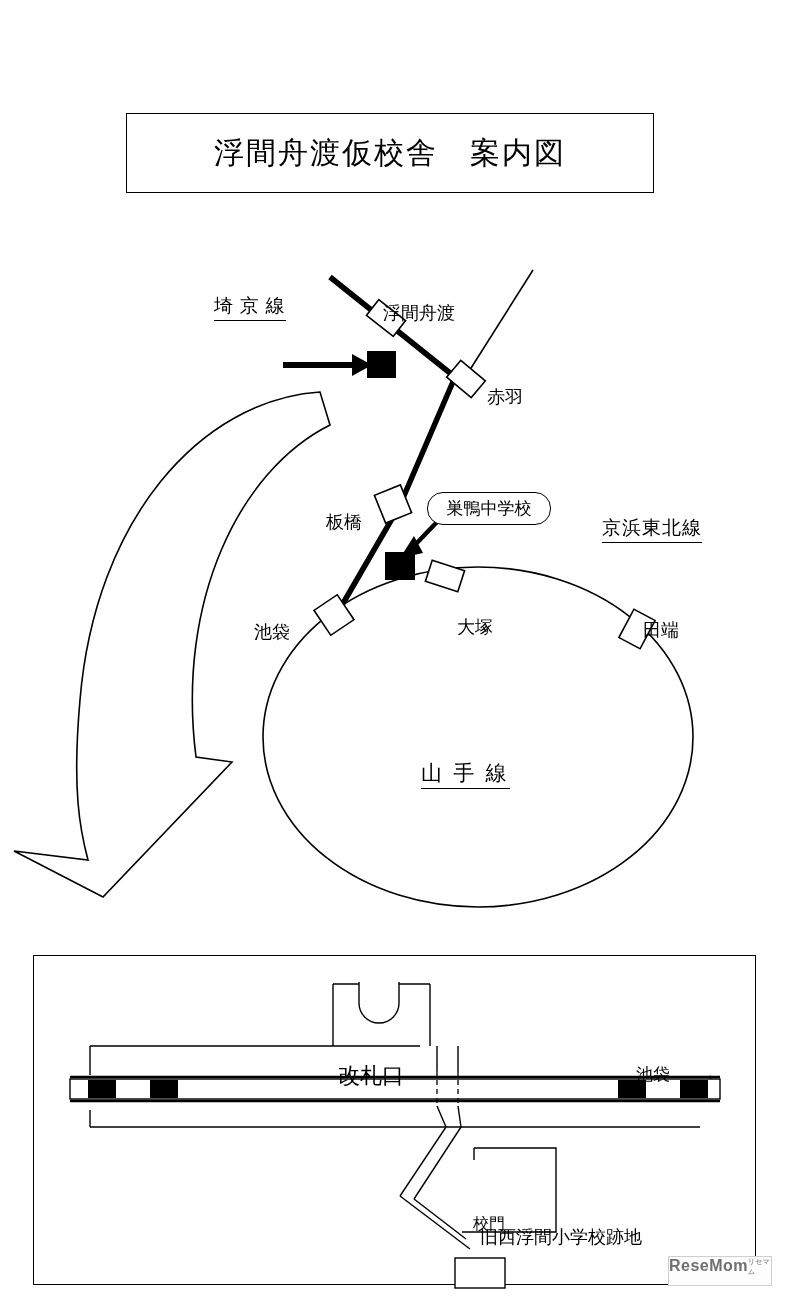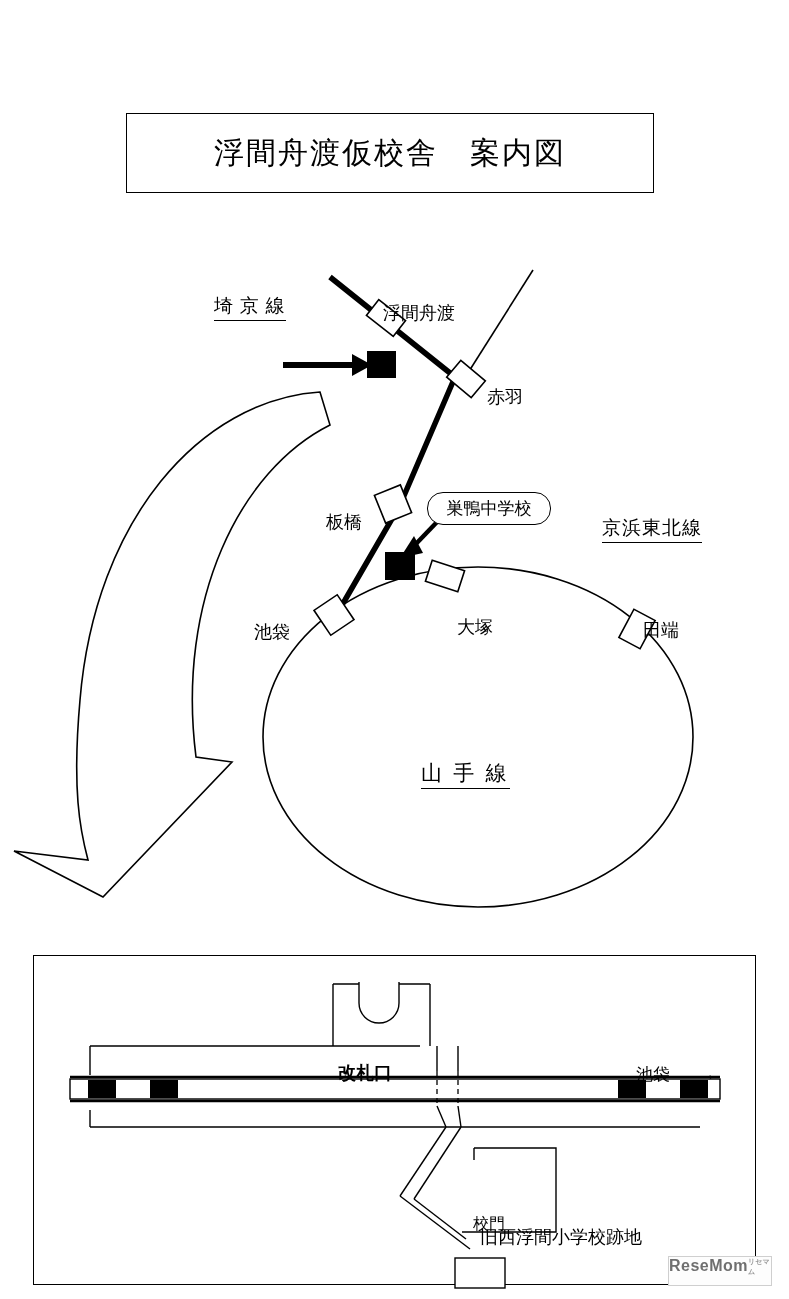--- a/index.html
+++ b/index.html
@@ -246,21 +246,21 @@
 
     <rect x="455" y="1258" width="50" height="30" fill="#fff" stroke="#000" stroke-width="1.4"></rect>
 
     <line x1="437" y1="1046" x2="437" y2="1071" stroke="#000" stroke-width="1.4"></line>
     <line x1="458" y1="1046" x2="458" y2="1071" stroke="#000" stroke-width="1.4"></line>
     <line x1="437" y1="1106" x2="446" y2="1127" stroke="#000" stroke-width="1.4"></line>
     <line x1="458" y1="1106" x2="461" y2="1127" stroke="#000" stroke-width="1.4"></line>
   </svg>
 
 
-  <div class="abs plain-label" style="left:338px; top:1041px; font-size:18px;font-weight:bold;">改札口</div>
+  <div class="abs plain-label" style="left:338px; top:1041px; font-size:22px;">改札口</div>
 
   <div class="abs plain-label" style="left:636px; top:1043px; font-size:17px;">池袋</div>
 
   <div class="abs plain-label" style="left:699px; top:1045px; font-size:17px;">→</div>
 
   <div class="abs plain-label" style="left:473px; top:1194px; font-size:16px;">校門</div>
 
   <div class="abs plain-label" style="left:480px; top:1205px; font-size:18px;">旧西浮間小学校跡地</div>
 
   <div class="abs" id="watermark">

